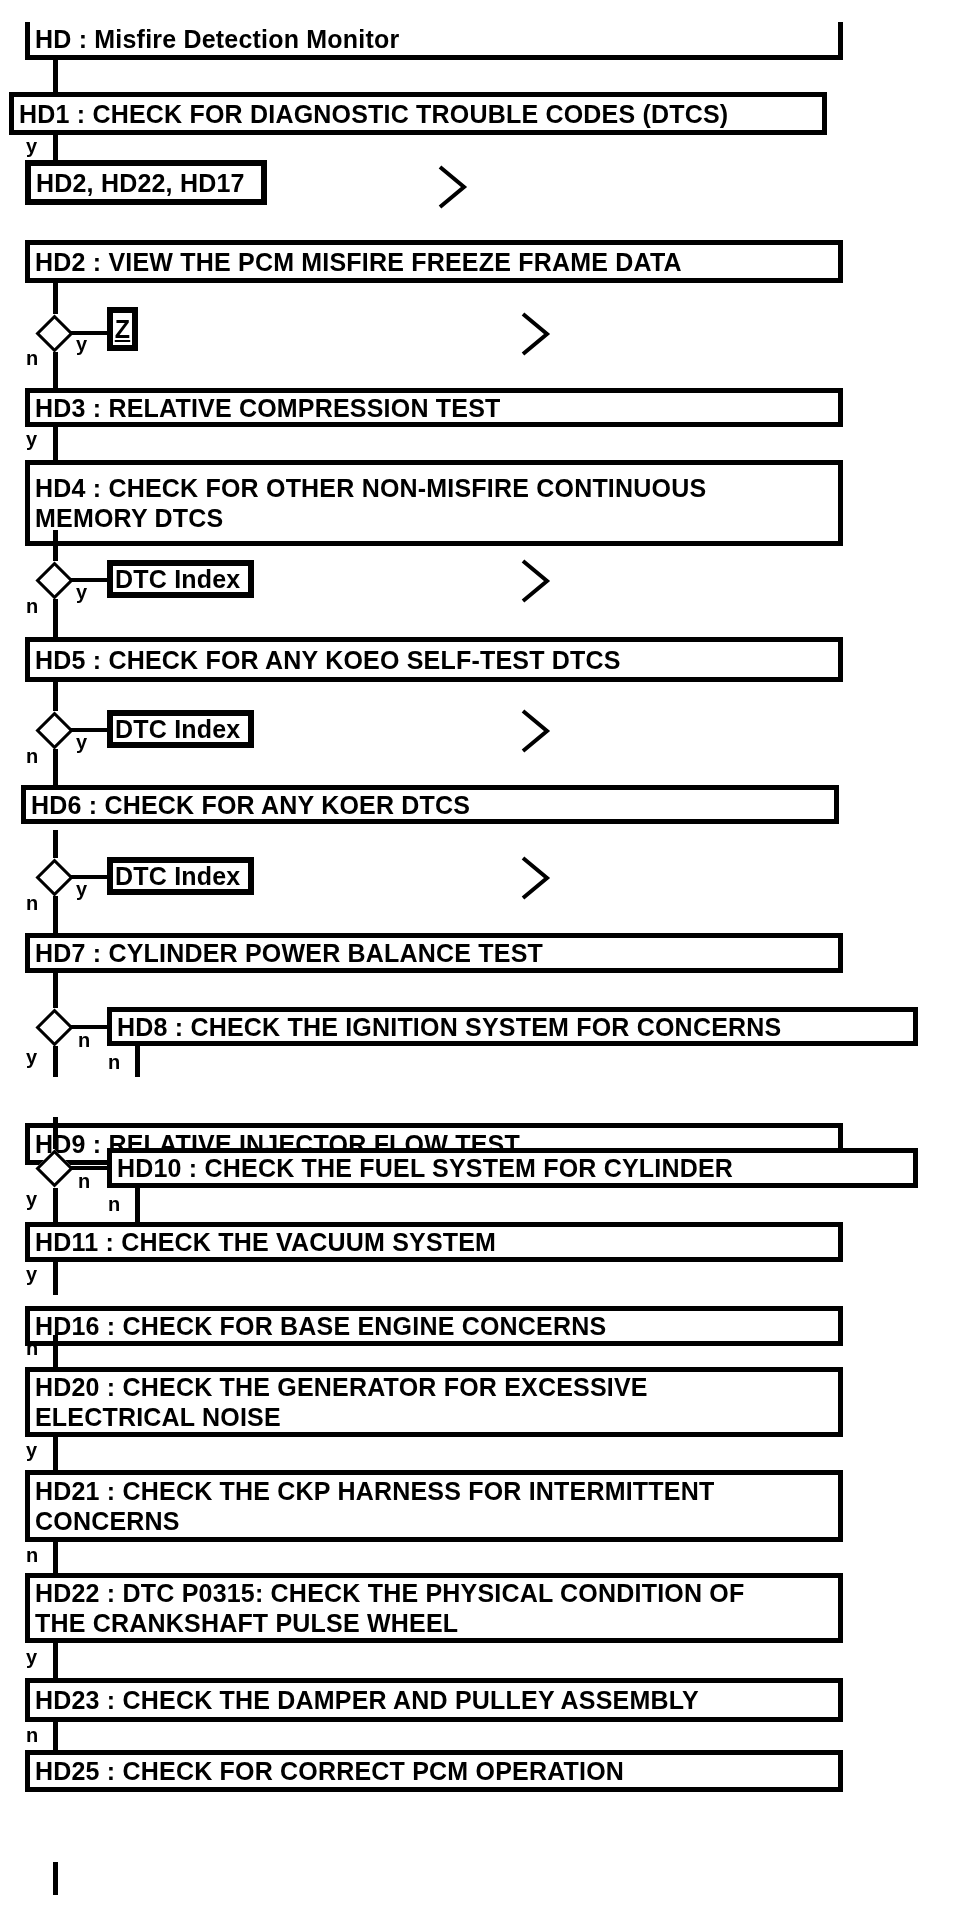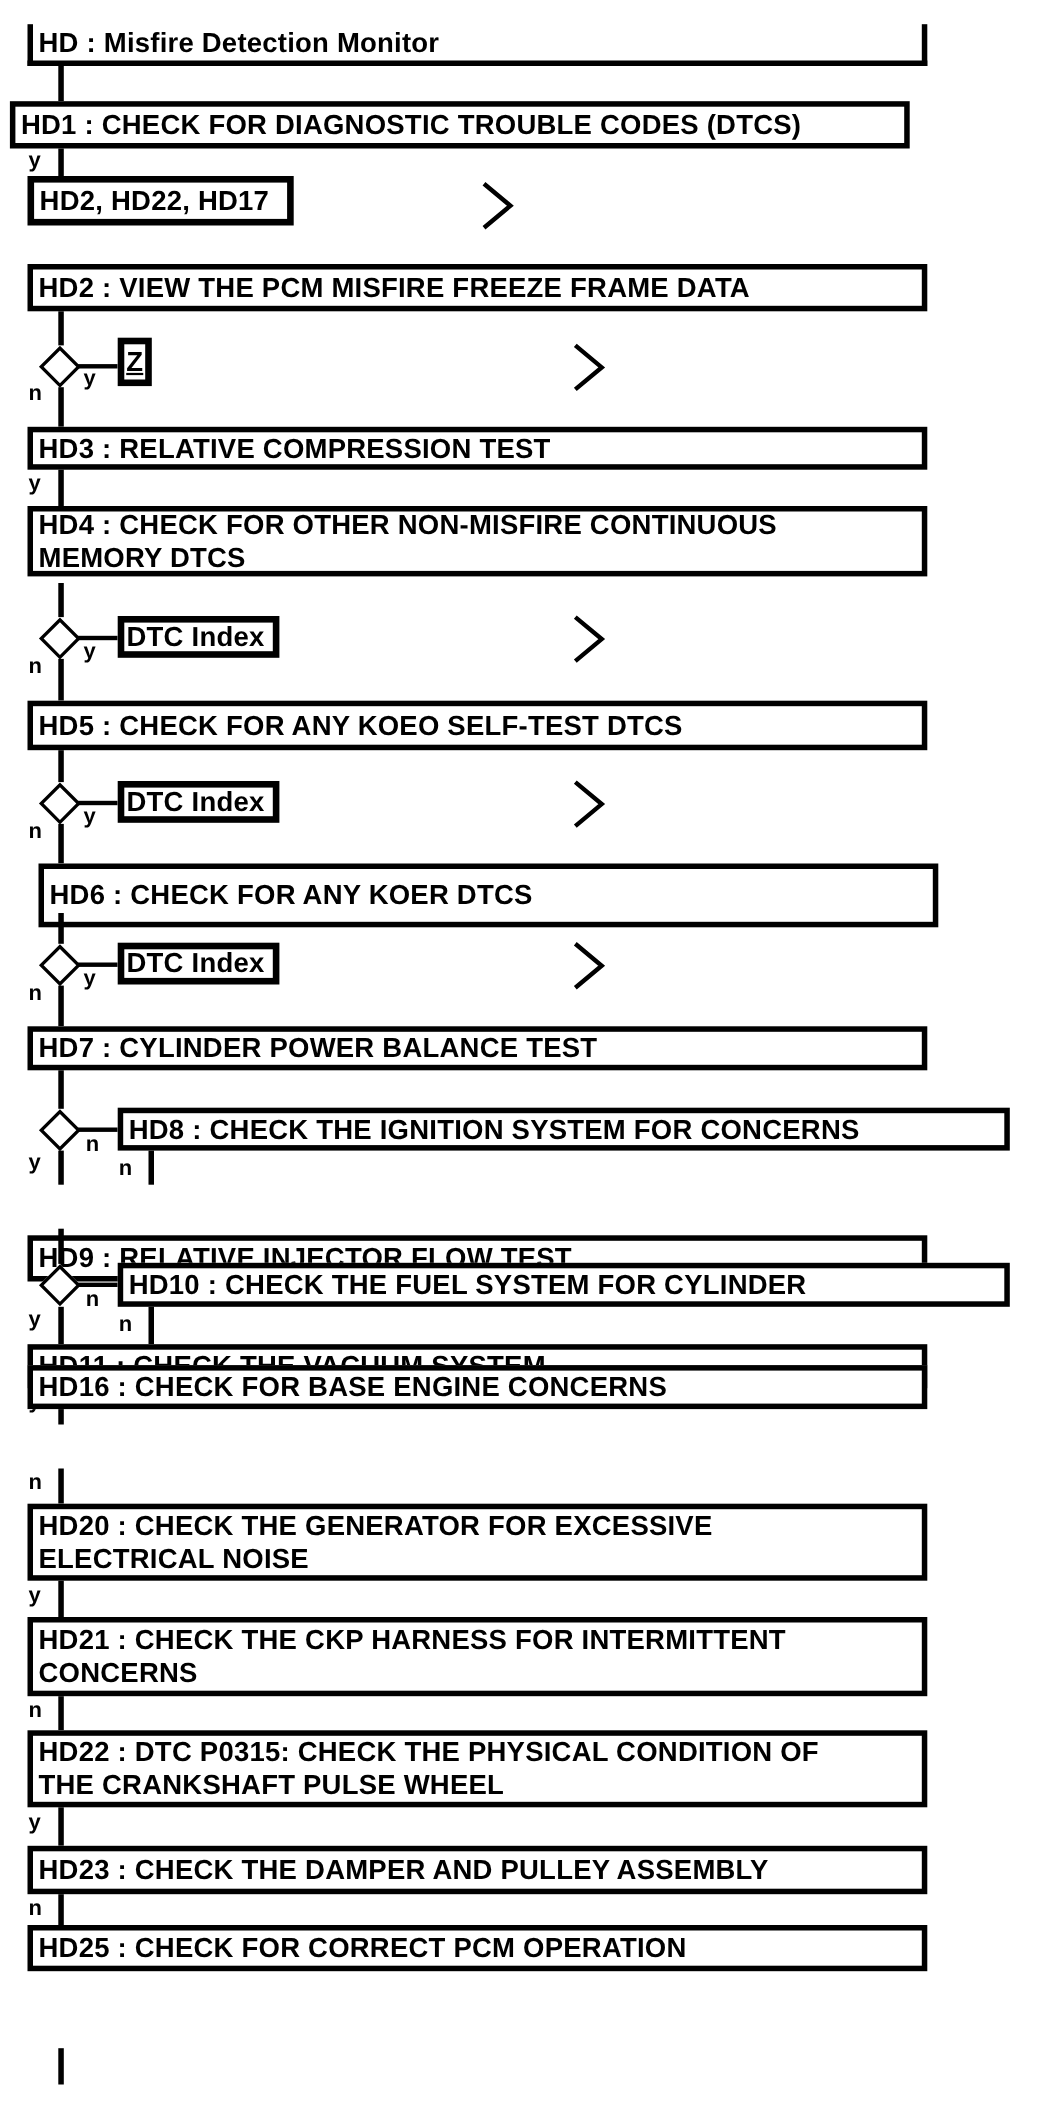--- a/index.html
+++ b/index.html
@@ -57,21 +57,21 @@
     <polyline points="4,3 28,23 4,43" fill="none" stroke="#000" stroke-width="4"></polyline>
   </svg>
   <div class="vline" style="left:53px;top:352px;height:36px"></div>
 
   <div class="box" style="left:25px;top:388px;width:818px;height:39px">
     <span class="txt">HD3 : RELATIVE COMPRESSION TEST</span>
   </div>
   <div class="blabel" style="left:26px;top:429px">y</div>
   <div class="vline" style="left:53px;top:427px;height:33px"></div>
 
-  <div class="box" style="left:25px;top:460px;width:818px;height:64px">
+  <div class="box" style="left:25px;top:460px;width:818px;height:86px">
     <span class="txt">HD4 : CHECK FOR OTHER NON-MISFIRE CONTINUOUS
 MEMORY DTCS</span>
   </div>
   <div class="vline" style="left:53px;top:530px;height:31px"></div>
   <div class="diamond" style="left:41px;top:567px"></div>
   <div class="hline" style="left:71px;top:578px;width:36px"></div>
   <div class="box linkbox" style="left:107px;top:560px;width:147px;height:38px">
     <span class="txt" style="padding-left:2px">DTC Index</span>
   </div>
   <div class="blabel" style="left:76px;top:582px">y</div>
@@ -90,21 +90,21 @@
   <div class="box linkbox" style="left:107px;top:710px;width:147px;height:38px">
     <span class="txt" style="padding-left:2px">DTC Index</span>
   </div>
   <div class="blabel" style="left:76px;top:732px">y</div>
   <div class="blabel" style="left:26px;top:746px">n</div>
   <svg class="chev" style="left:519px;top:708px" width="32" height="46">
     <polyline points="4,3 28,23 4,43" fill="none" stroke="#000" stroke-width="4"></polyline>
   </svg>
   <div class="vline" style="left:53px;top:749px;height:36px"></div>
 
-  <div class="box" style="left:35px;top:785px;width:818px;height:58px">
+  <div class="box" style="left:21px;top:785px;width:818px;height:39px">
     <span class="txt">HD6 : CHECK FOR ANY KOER DTCS</span>
   </div>
   <div class="vline" style="left:53px;top:830px;height:28px"></div>
   <div class="diamond" style="left:41px;top:864px"></div>
   <div class="hline" style="left:71px;top:875px;width:36px"></div>
   <div class="box linkbox" style="left:107px;top:857px;width:147px;height:38px">
     <span class="txt" style="padding-left:2px">DTC Index</span>
   </div>
   <div class="blabel" style="left:76px;top:879px">y</div>
   <div class="blabel" style="left:26px;top:893px">n</div>
@@ -144,21 +144,21 @@
   <div class="vline" style="left:53px;top:1188px;height:34px"></div>
   <div class="vline" style="left:135px;top:1188px;height:34px"></div>
   <div class="blabel" style="left:108px;top:1194px">n</div>
 
   <div class="box" style="left:25px;top:1222px;width:818px;height:40px">
     <span class="txt">HD11 : CHECK THE VACUUM SYSTEM</span>
   </div>
   <div class="blabel" style="left:26px;top:1264px">y</div>
   <div class="vline" style="left:53px;top:1262px;height:33px"></div>
 
-  <div class="box" style="left:25px;top:1241px;width:818px;height:40px">
+  <div class="box" style="left:25px;top:1306px;width:818px;height:40px">
     <span class="txt">HD16 : CHECK FOR BASE ENGINE CONCERNS</span>
   </div>
   <div class="blabel" style="left:26px;top:1338px">n</div>
   <div class="vline" style="left:53px;top:1335px;height:32px"></div>
 
   <div class="box" style="left:25px;top:1367px;width:818px;height:70px">
     <span class="txt">HD20 : CHECK THE GENERATOR FOR EXCESSIVE
 ELECTRICAL NOISE</span>
   </div>
   <div class="blabel" style="left:26px;top:1440px">y</div>

